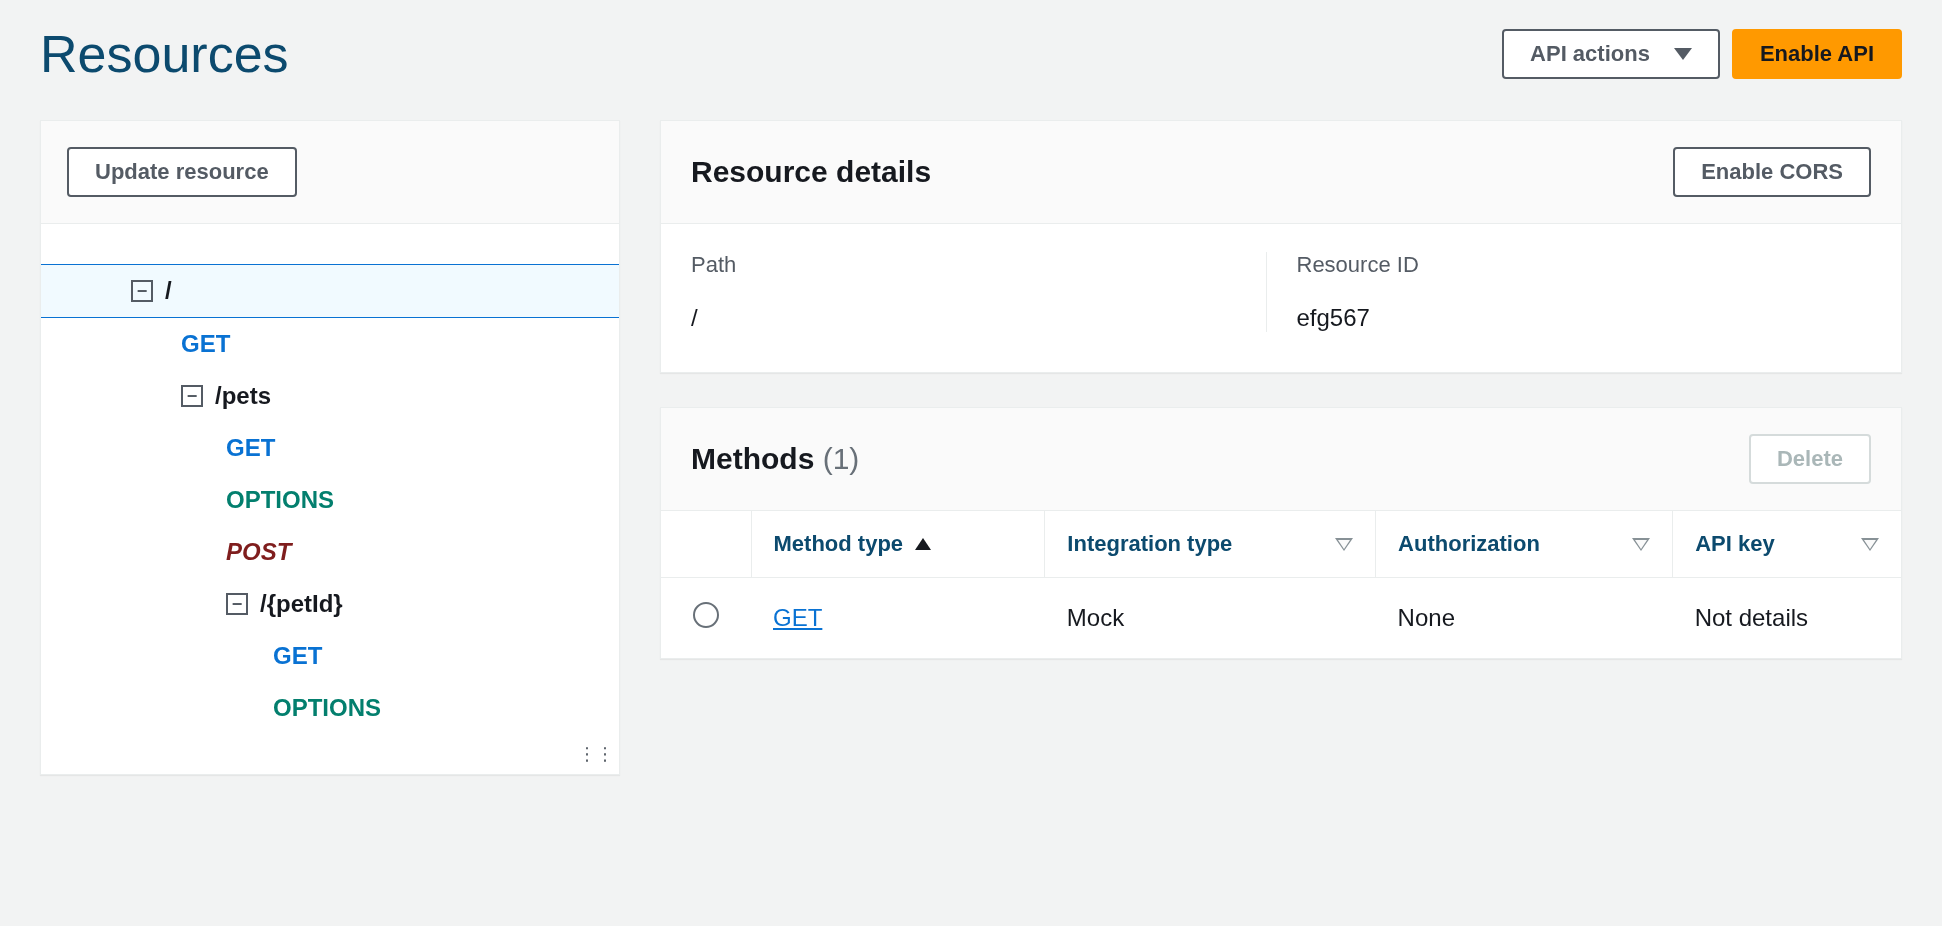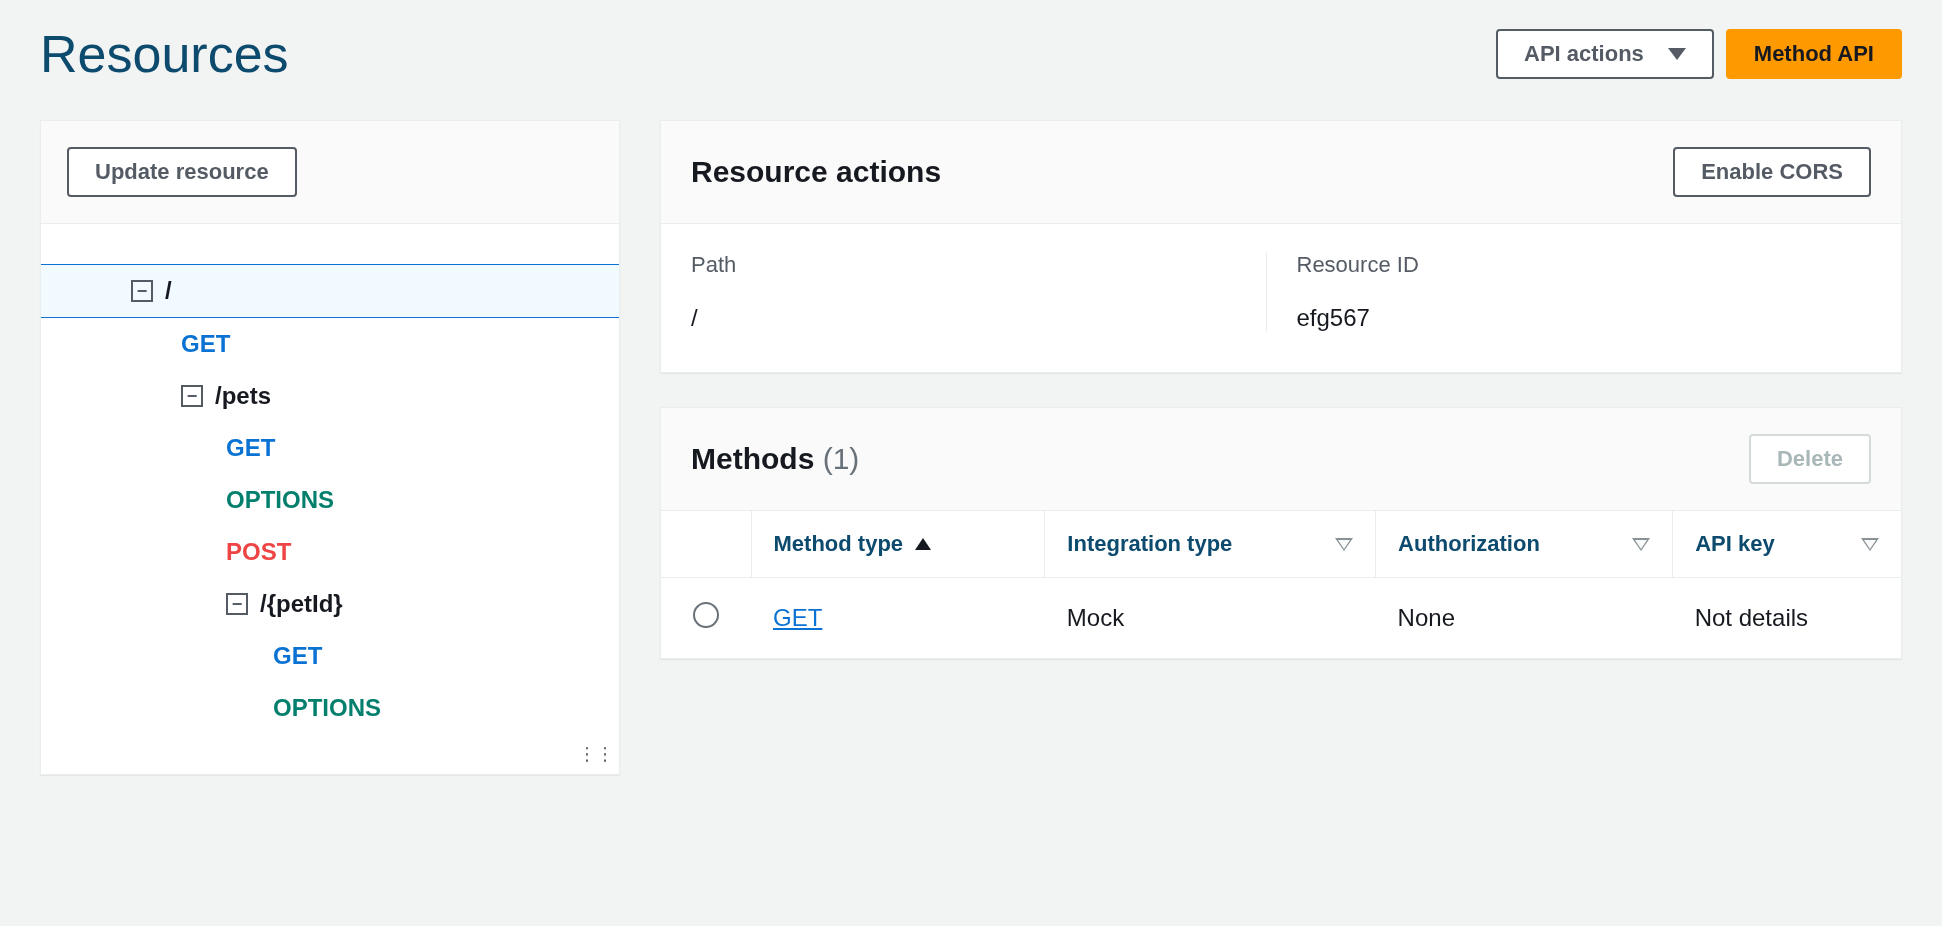--- a/index.html
+++ b/index.html
@@ -107,21 +107,21 @@
   .collapse-icon {
     width: 22px; height: 22px;
     border: 2px solid #545b64;
     display: inline-flex; align-items: center; justify-content: center;
     font-size: 18px; font-weight: 700; color: #545b64;
     line-height: 1;
     flex-shrink: 0;
   }
   .method-get { color: #0972d3; font-weight: 700; }
   .method-options { color: #037f6e; font-weight: 700; }
-  .method-post { color: #ef4444; font-weight: 700; }
+  .method-post { color: #7f1d1d; font-weight: 700; font-style: italic; }
   .path-text { color:#16191f; font-weight:700; }
   .drag-handle {
     position: absolute;
     right: 0; bottom: 10px;
     font-size: 18px;
     color: #545b64;
     padding-right: 6px;
   }
   .sidebar-wrap { position: relative; }
 
@@ -220,21 +220,21 @@
 
 <div class="page">
   <div class="header-row">
     <h1 class="page-title">Resources</h1>
     <div class="header-actions">
       <button class="btn">
         <span>API actions</span>
         <span class="caret-down"></span>
       </button>
       <button class="btn btn-primary">
-        <span>Method API</span>
+        <span>Enable API</span>
       </button>
     </div>
   </div>
 
   <div class="layout">
 
     <div class="sidebar-wrap">
       <div class="sidebar">
         <div class="sidebar-header">
           <button class="btn">
@@ -275,21 +275,21 @@
           </div>
         </div>
       </div>
       <span class="drag-handle">⋮⋮</span>
     </div>
 
     <div class="main-col">
 
       <div class="panel">
         <div class="panel-header">
-          <div class="panel-title">Resource actions</div>
+          <div class="panel-title">Resource details</div>
           <div class="panel-actions">
             <button class="btn">
               <span>Enable CORS</span>
             </button>
           </div>
         </div>
         <div class="details-body">
           <div class="detail-col">
             <div class="detail-label">Path</div>
             <div class="detail-value">/</div>

